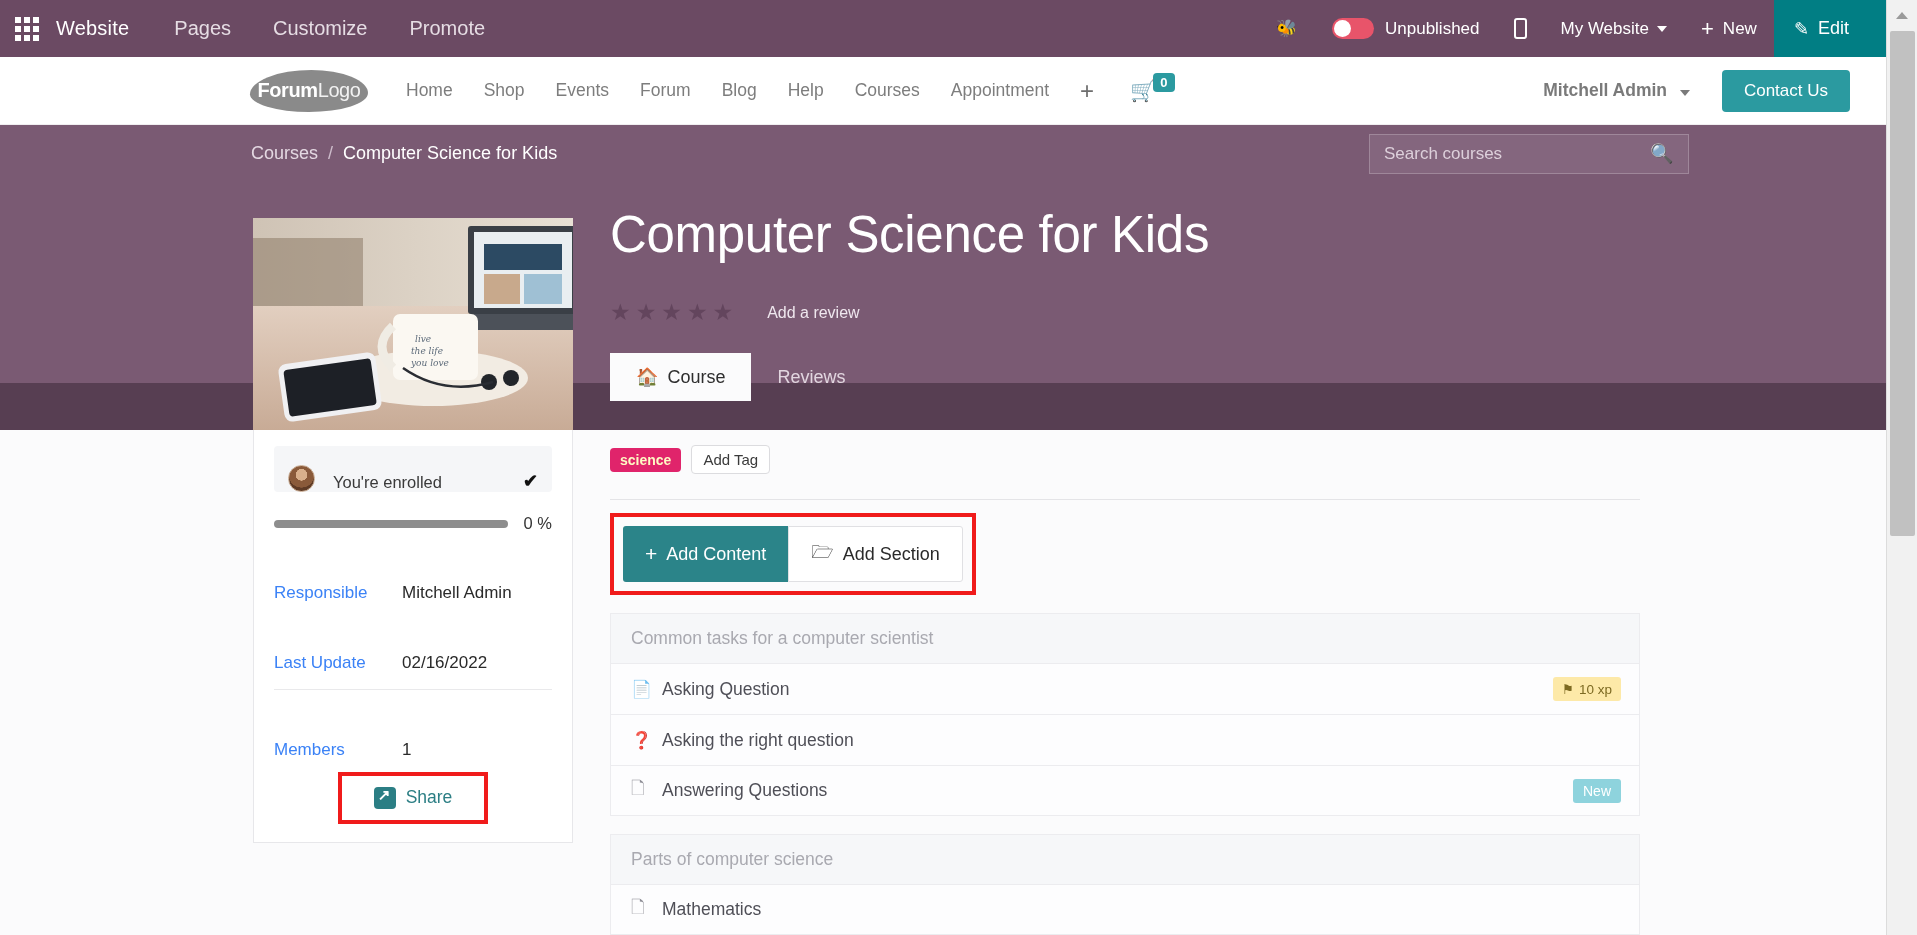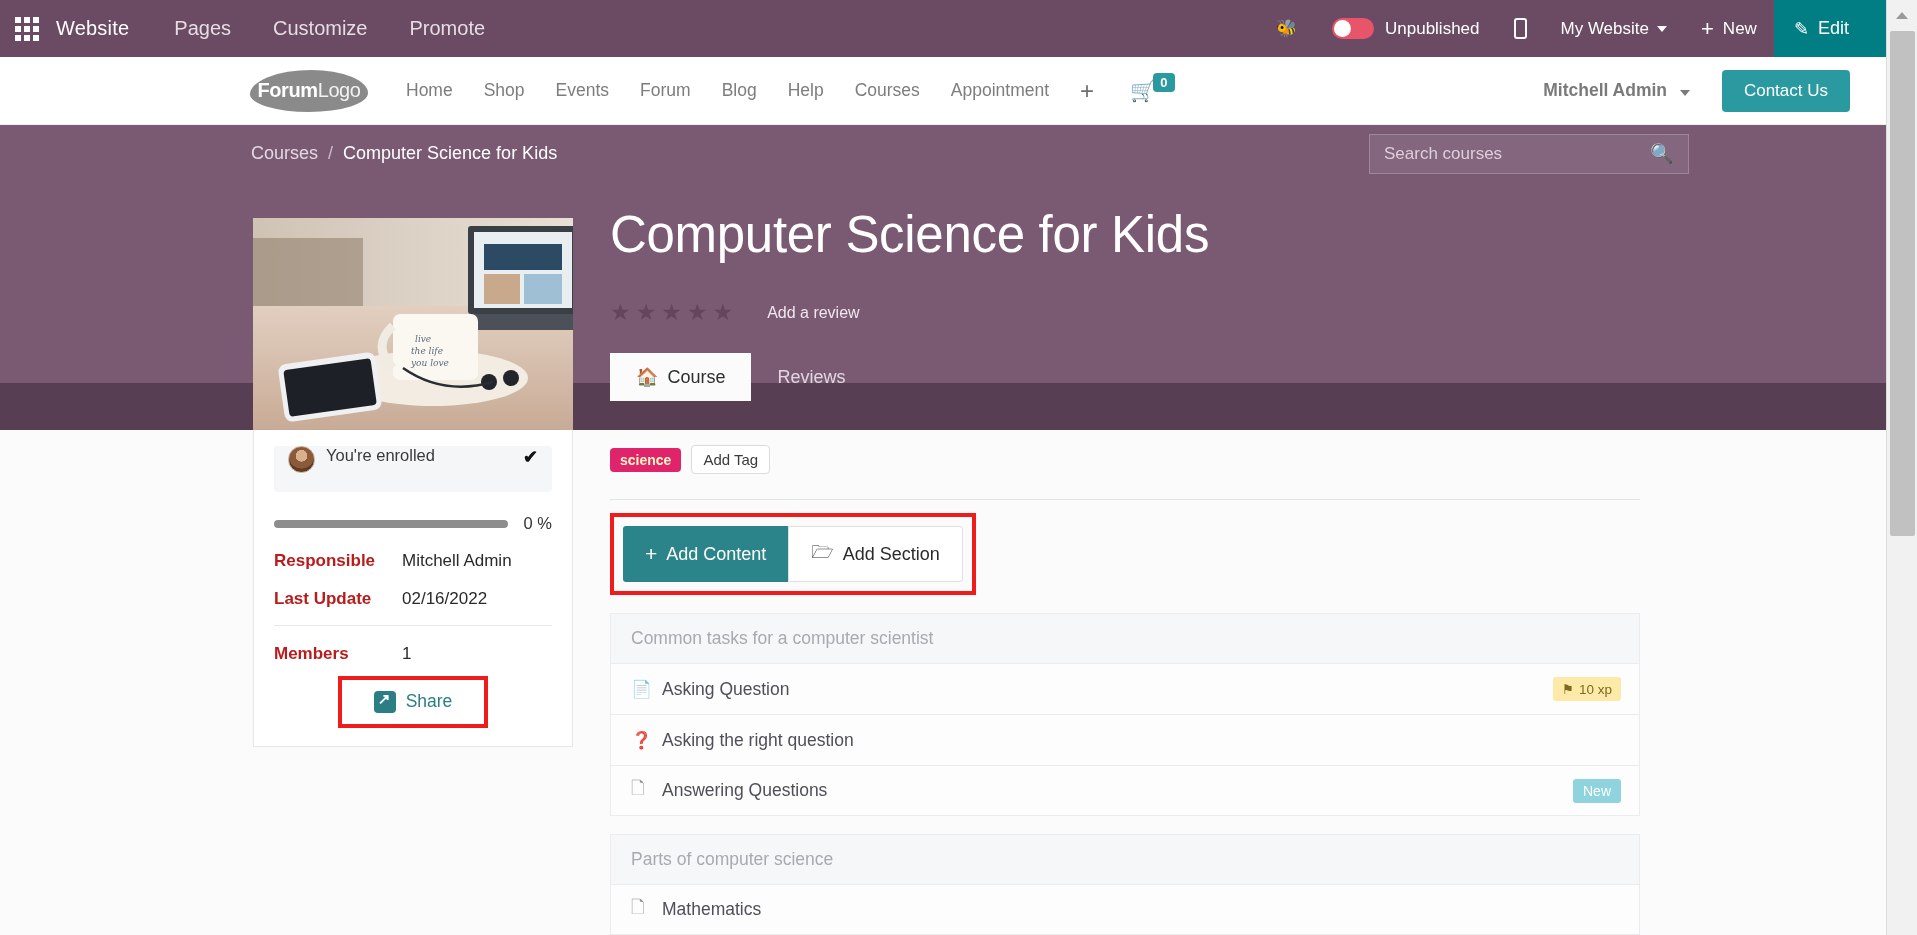--- a/index.html
+++ b/index.html
@@ -122,36 +122,36 @@
     width: 320px; height: 212px; display:block;
     background: linear-gradient(160deg,#d9cfc6 0%,#c9b9ad 40%,#b9a396 100%);
     position: relative; overflow: hidden;
   }
   #left-card {
     width: 320px; background: #fff; border: 1px solid #e7e7ea;
     border-top: none; padding: 16px 20px 18px 20px;
   }
   #enroll-row {
     background: #f5f6f8; border-radius: 4px; height: 46px;
-    display: flex; align-items: flex-start; padding: 0 14px; gap: 11px;
+    display: flex; align-items: flex-end; padding: 0 14px; gap: 18px;
   }
   #avatar {
     width: 27px; height: 27px; border-radius: 50%;
     background: radial-gradient(circle at 50% 35%, #d9b08c 0 28%, #8a5a3a 29% 62%, #5f3b26 63% 100%);
     border: 1px solid #c7a98f;
   }
   #enroll-txt { font-size: 16.5px; color: #3a3a3a; }
   #enroll-check { margin-left: auto; font-size: 18px; color: #111; font-weight: 700; }
   #prog-row { display: flex; align-items: center; margin-top: 22px; gap: 16px; }
   #prog-track { flex: 1; height: 8px; background: #8d8d8d; border-radius: 4px; }
   #prog-label { font-size: 16.5px; color: #333; }
   .info-row {
     display: flex; align-items: baseline; margin-top: 18px; font-size: 17px;
   }
-  .info-row .k { font-weight: 700; color: #b91c1c; width: 128px; }
+  .info-row .k { font-weight: 400; color: #3b82f6; width: 128px; margin-top: 32px; }
   .info-row .v { color: #2a2a2a; }
   .hr { height: 1px; background: #e9e9eb; margin-top: 16px; }
   #share-wrap {
     margin-top: 12px; display: flex; justify-content: center;
   }
   #share-hl {
     border: 4px solid #f01b1b; padding: 11px 32px; display: flex;
     align-items: flex-start; gap: 10px;
   }
   #share-ico {

